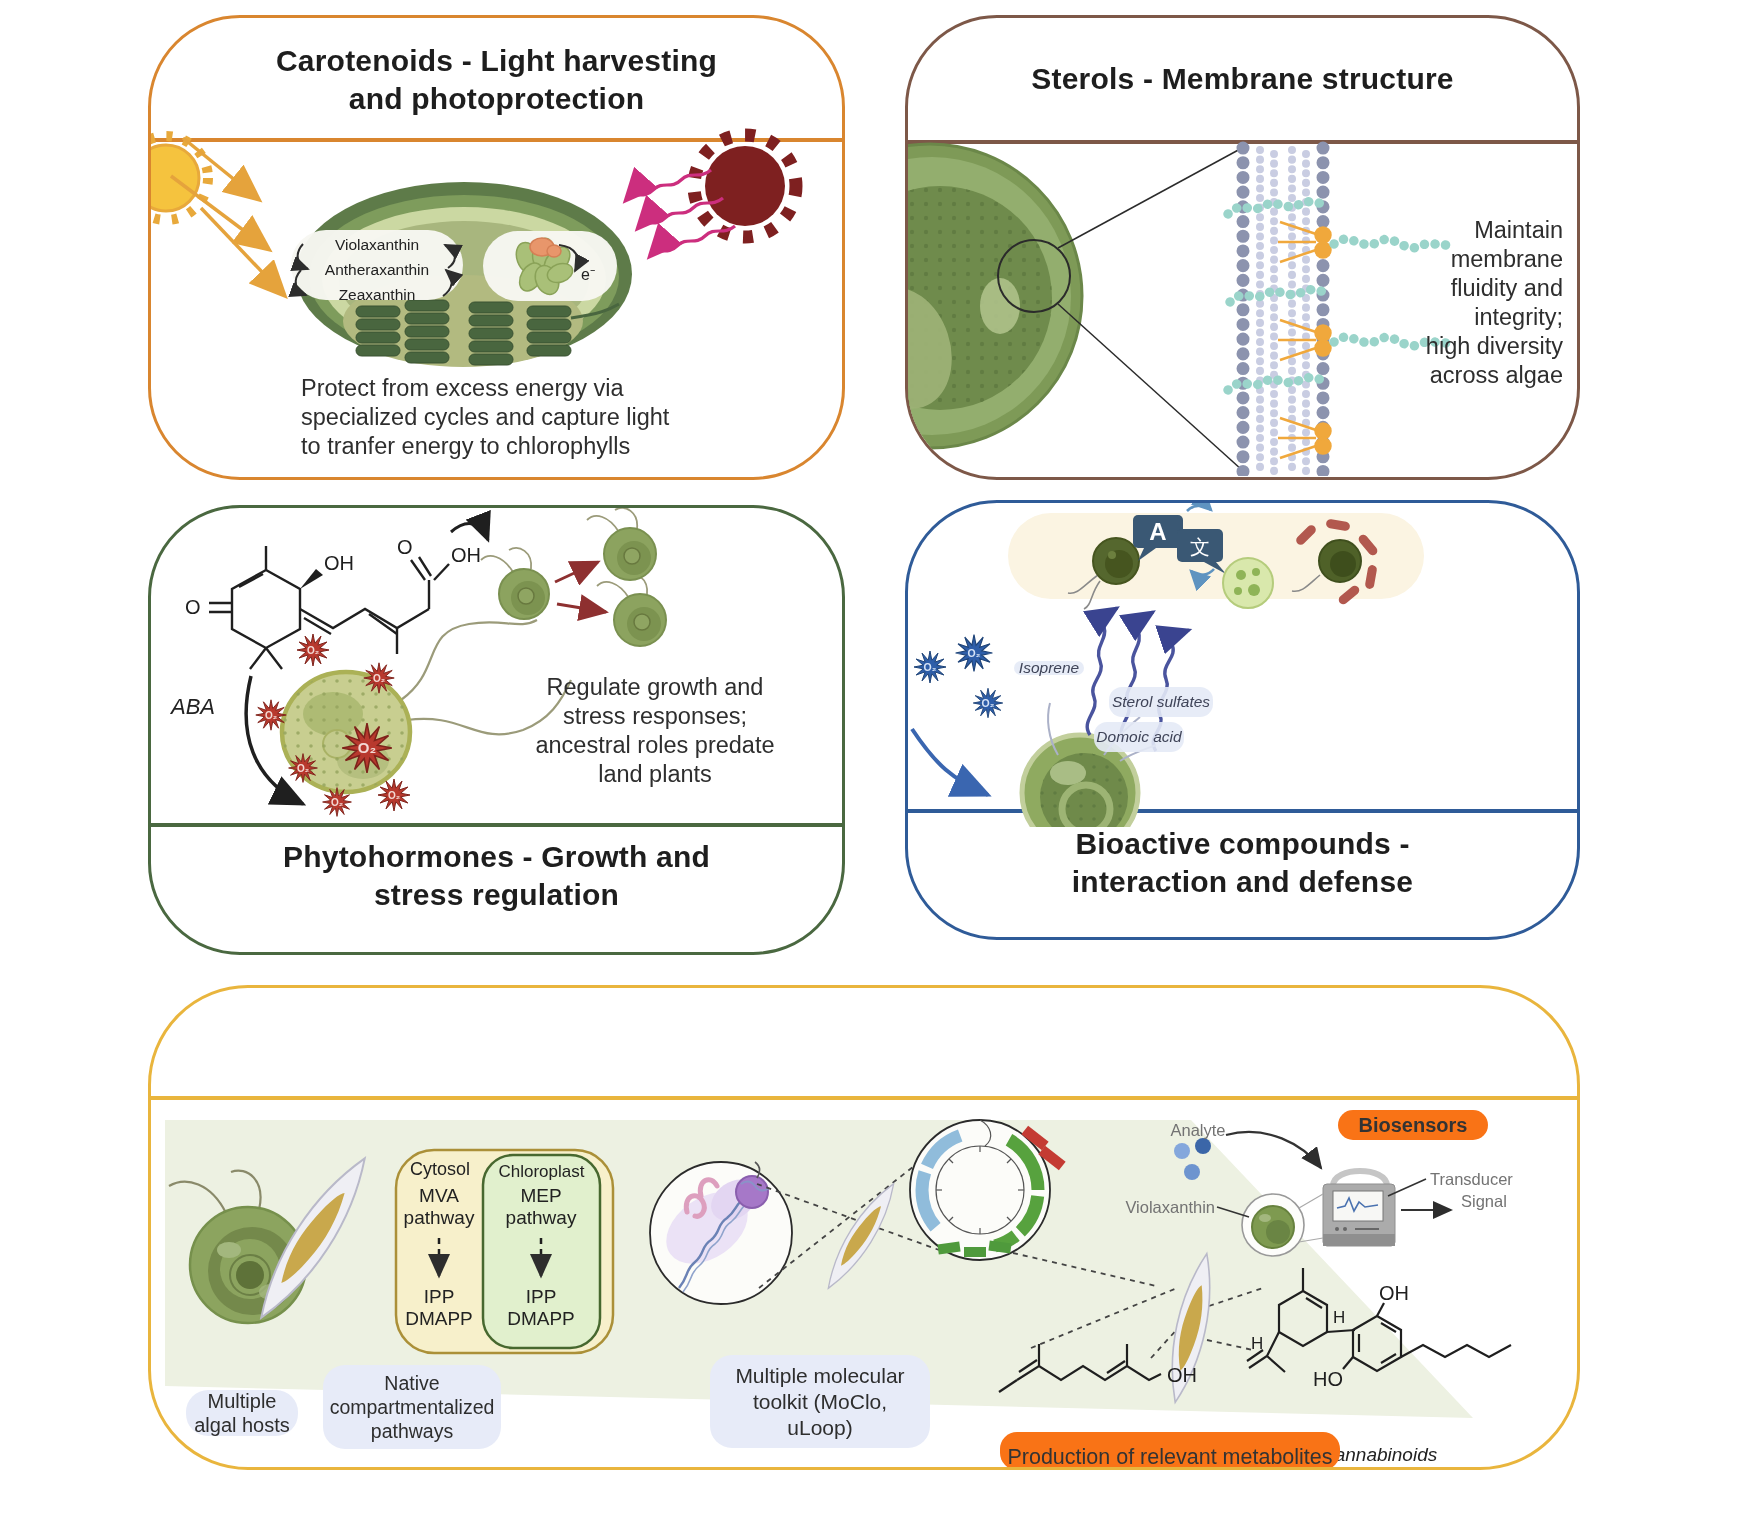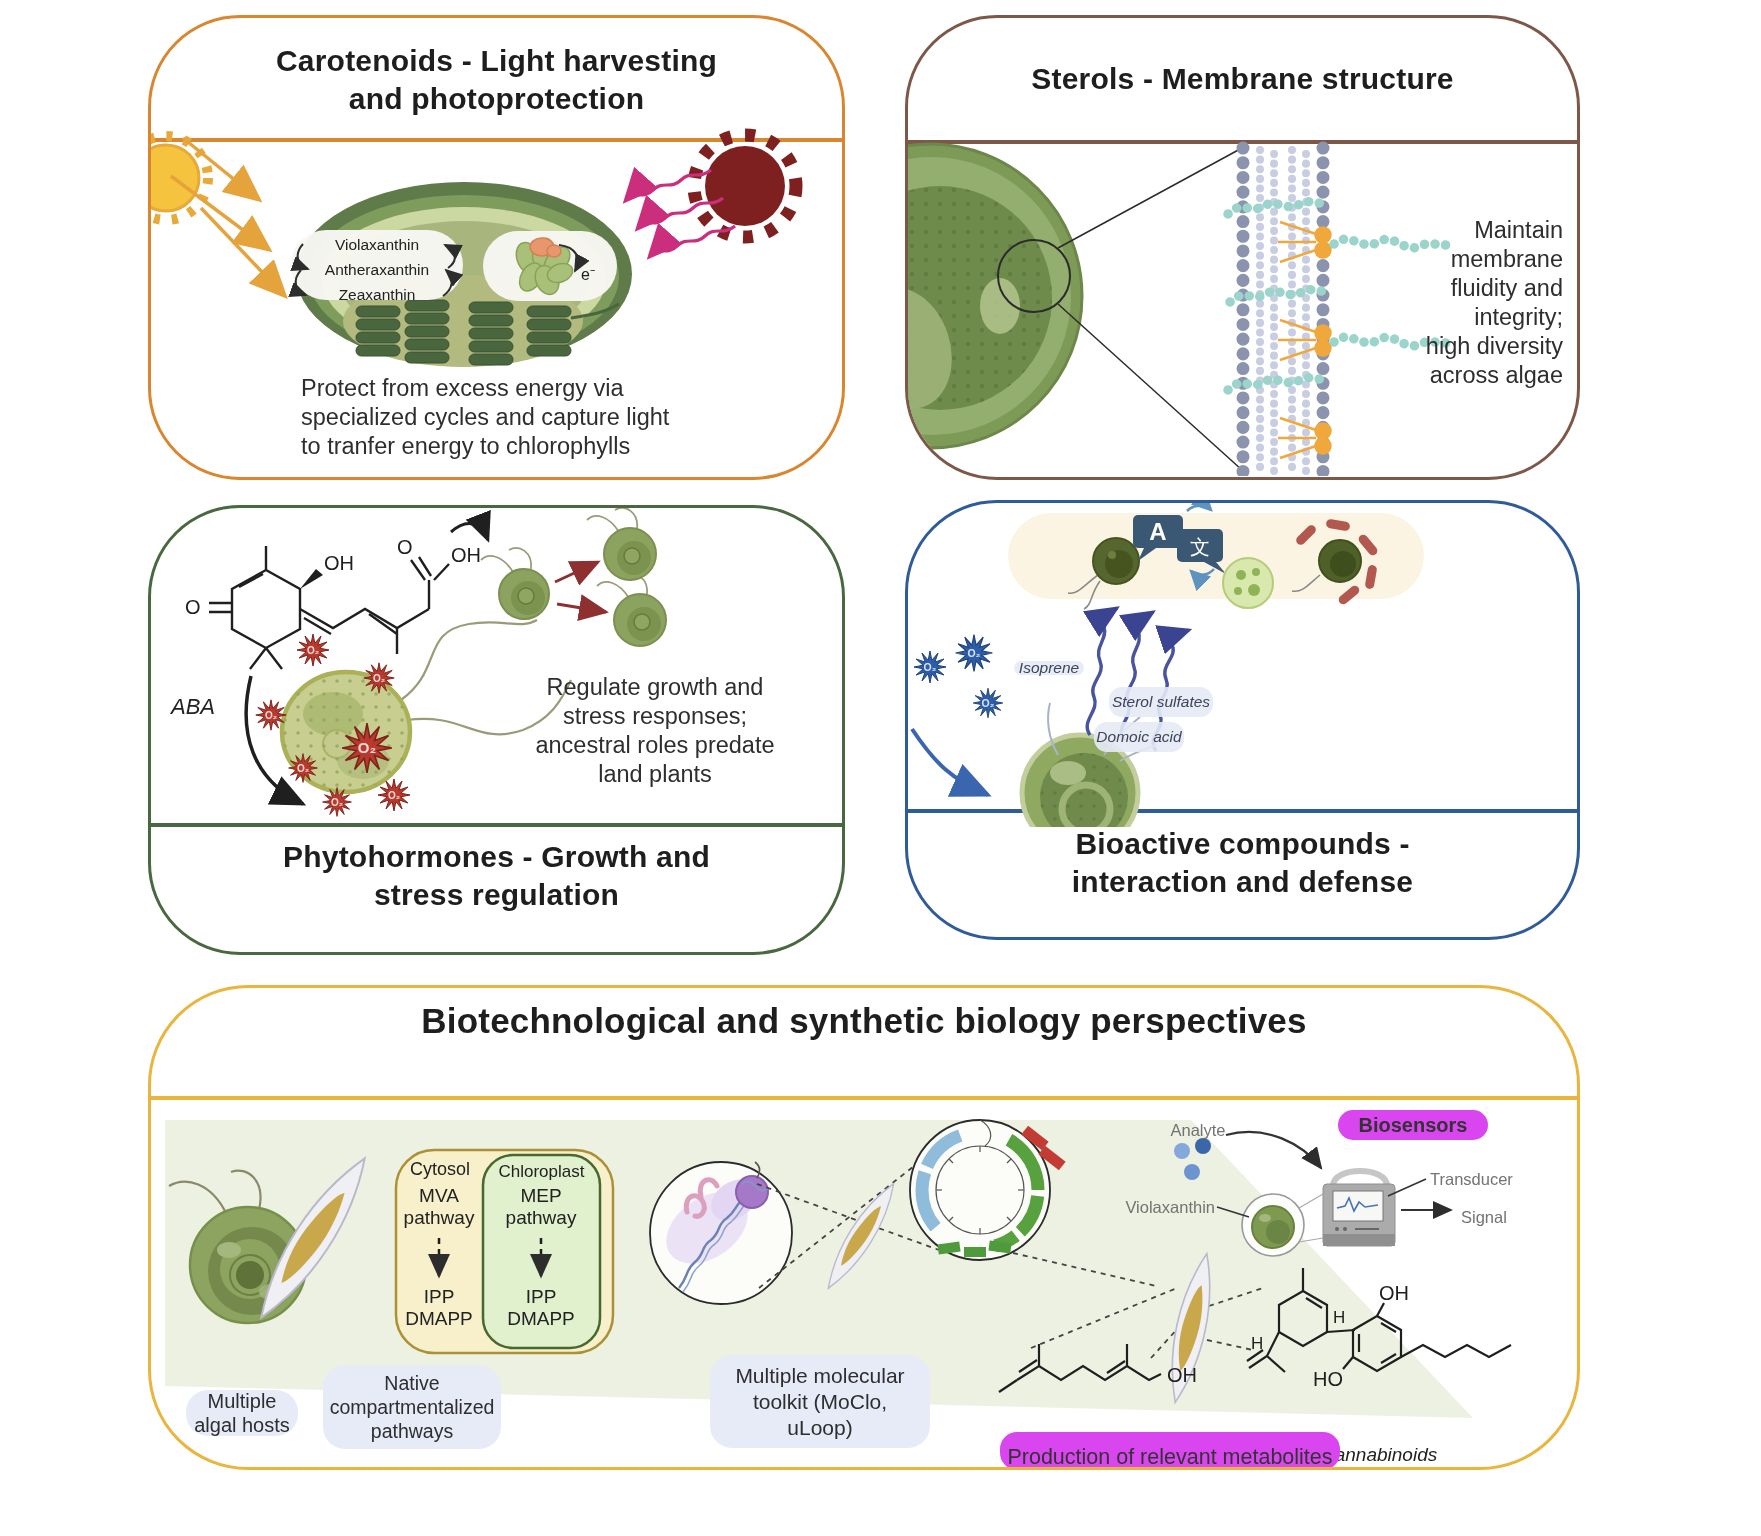--- a/index.html
+++ b/index.html
@@ -7,21 +7,21 @@
          font-family:"Liberation Sans",sans-serif;color:#2c2c2c;}
   .panel{position:absolute;background:#fff;box-sizing:border-box;}
   .panel svg{position:absolute;left:0;top:0;}
   .sep{position:absolute;left:0;right:0;height:4px;}
   .ptitle{position:absolute;left:0;right:0;text-align:center;font-size:30px;line-height:38px;
           font-weight:600;color:#1e1e1e;white-space:pre-line;letter-spacing:.2px;}
   .body{position:absolute;font-size:23.5px;line-height:29px;color:#2e2e2e;white-space:pre-line;}
   .lblpill{position:absolute;background:#E7EBF8;border-radius:22px;display:flex;align-items:center;
            justify-content:center;text-align:center;font-size:20px;line-height:24px;
            white-space:pre-line;color:#2e2e2e;}
-  .badge{position:absolute;background:#d946ef;border-radius:17px;display:flex;align-items:center;
+  .badge{position:absolute;background:#f97316;border-radius:17px;display:flex;align-items:center;
          justify-content:center;font-weight:700;color:#333;}
   .tag{position:absolute;background:rgba(228,234,246,.9);border-radius:13px;font-style:italic;
        font-size:15.5px;color:#3f4458;display:flex;align-items:center;justify-content:center;}
   .smalllbl{position:absolute;font-size:16.5px;color:#737373;}
   .atom{position:absolute;font-size:20px;font-weight:500;color:#1f1f1f;}
   .chemname{position:absolute;font-style:italic;font-size:19px;color:#222;margin-top:40px;}
   .cyctext{position:absolute;left:150px;width:152px;text-align:center;font-size:15.5px;color:#222;}
   .pathlbl{position:absolute;text-align:center;font-size:19px;line-height:22px;color:#222;white-space:pre-line;}
 </style>
 </head>
@@ -531,21 +531,20 @@
         <path d="M1152,303 L1152,280"></path>
         <path d="M1176,344 L1204,342"></path>
         <path d="M1226,328 L1250,342 L1250,369 L1226,383 L1202,369 L1202,342 Z"></path>
         <path d="M1230,335 L1245,344 M1245,366 L1230,375 M1208,346 L1208,364"></path>
         <path d="M1226,328 L1233,315"></path>
         <path d="M1202,369 L1192,381"></path>
         <path d="M1250,369 L1272,357 L1294,369 L1316,357 L1338,369 L1360,357"></path>
         <path d="M1128,344 L1116,368 L1098,380 M1112,362 L1096,373 M1116,368 L1134,384"></path>
       </g>
     </svg>
-    <div class="ptitle" style="top:14px;font-size:35px;">Biotechnological and synthetic biology perspectives</div>
     <div class="lblpill" style="left:35px;top:402px;width:112px;height:46px;">
       <span style="white-space:pre-line;">Multiple
 algal hosts</span></div>
     <div class="pathlbl" style="left:245px;top:170px;width:88px;font-size:18px;">Cytosol</div>
     <div class="pathlbl" style="left:332px;top:173px;width:117px;font-size:17px;">Chloroplast</div>
     <div class="pathlbl" style="left:240px;top:197px;width:96px;">MVA
 pathway</div>
     <div class="pathlbl" style="left:342px;top:197px;width:96px;">MEP
 pathway</div>
     <div class="pathlbl" style="left:240px;top:298px;width:96px;">IPP
@@ -559,21 +558,21 @@
     <div class="lblpill" style="left:559px;top:367px;width:220px;height:93px;font-size:21px;line-height:26px;">
       <span style="white-space:pre-line;">Multiple molecular
 toolkit (MoClo,
 uLoop)</span></div>
     <div class="badge" style="left:1187px;top:122px;width:150px;height:30px;font-size:20px;">
       <span>Biosensors</span>
       </div>
     <div class="smalllbl" style="left:1007px;top:133px;width:80px;text-align:center;">Analyte</div>
     <div class="smalllbl" style="left:928px;top:210px;width:136px;text-align:right;">Violaxanthin</div>
     <div class="smalllbl" style="left:1279px;top:182px;">Transducer</div>
-    <div class="smalllbl" style="left:1310px;top:220px;">Signal</div>
+    <div class="smalllbl" style="left:1310px;top:204px;">Signal</div>
     <div class="atom" style="left:1016px;top:376px;">OH</div>
     <div class="chemname" style="left:862px;top:408px;">Geraniol</div>
     <div class="atom" style="left:1182px;top:320px;font-size:17px;">H</div>
     <div class="atom" style="left:1228px;top:294px;">OH</div>
     <div class="atom" style="left:1100px;top:346px;font-size:17px;">H</div>
     <div class="atom" style="left:1162px;top:380px;">HO</div>
     <div class="chemname" style="left:1170px;top:416px;">Cannabinoids</div>
     <div class="badge" style="left:849px;top:444px;width:340px;height:38px;font-size:21.5px;font-weight:500;align-items:flex-end;">
       <span>Production of relevant metabolites</span>
       </div>

